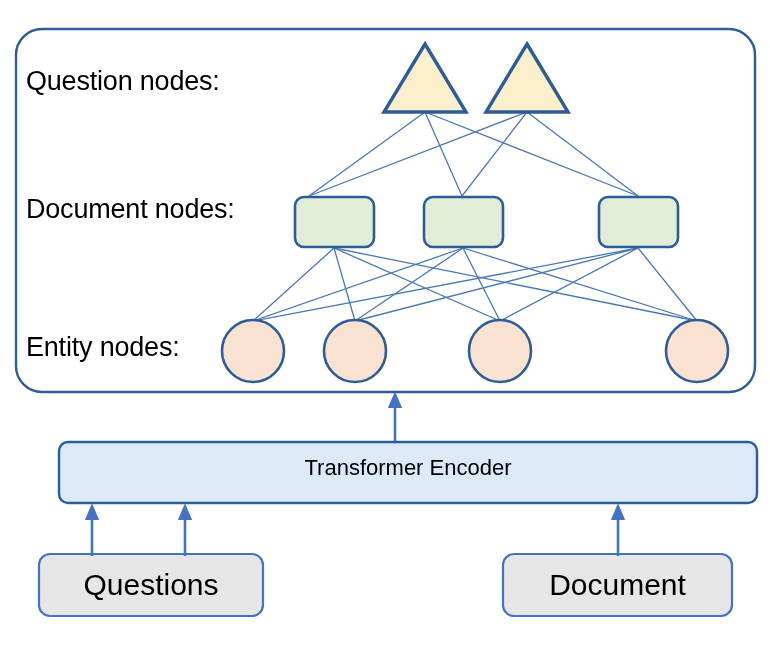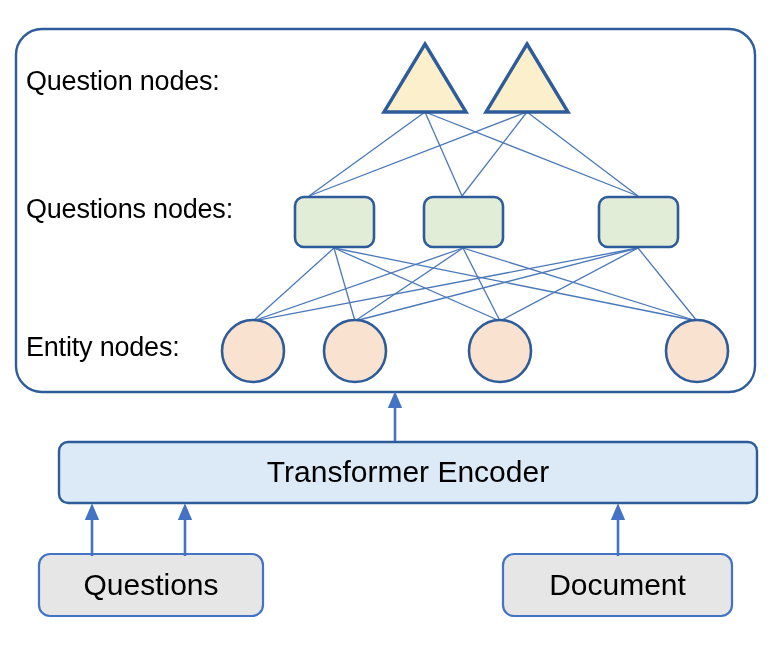--- a/index.html
+++ b/index.html
@@ -35,21 +35,21 @@
     letter-spacing: -0.2px;
   }
   .boxtext {
     position: absolute;
     font-size: 30px;
     color: #000000;
     white-space: nowrap;
     text-align: center;
   }
   .encoder-text {
-    font-size: 30px;
+    font-size: 22px;
   }
 </style>
 </head>
 <body>
 
 <div id="stage">
 
   <svg class="layer" viewBox="0 0 770 650">
     <defs>
       <marker id="arrowhead" markerWidth="7" markerHeight="7" refX="3.2" refY="3.2" orient="auto" markerUnits="strokeWidth">
@@ -111,21 +111,21 @@
     <g stroke="#4472C4" stroke-width="2.6" fill="none">
       <line x1="395" y1="441" x2="395" y2="400" marker-end="url(#arrowhead)"></line>
       <line x1="92" y1="556" x2="92" y2="512" marker-end="url(#arrowhead)"></line>
       <line x1="185" y1="556" x2="185" y2="512" marker-end="url(#arrowhead)"></line>
       <line x1="618" y1="556" x2="618" y2="512" marker-end="url(#arrowhead)"></line>
     </g>
   </svg>
 
   <div class="lbl" style="left:26px; top:66px;">Question nodes:</div>
 
-  <div class="lbl" style="left:26px; top:194px;">Questions nodes:</div>
+  <div class="lbl" style="left:26px; top:194px;">Document nodes:</div>
 
   <div class="lbl" style="left:26px; top:332px;">Entity nodes:</div>
 
   <div class="boxtext encoder-text" style="left:59px; top:455px; width:698px;">Transformer Encoder</div>
 
   <div class="boxtext" style="left:503px; top:568px; width:229px;">Document</div>
 
   <div class="boxtext" style="left:39px; top:568px; width:224px;">Questions</div>
 
 </div>

